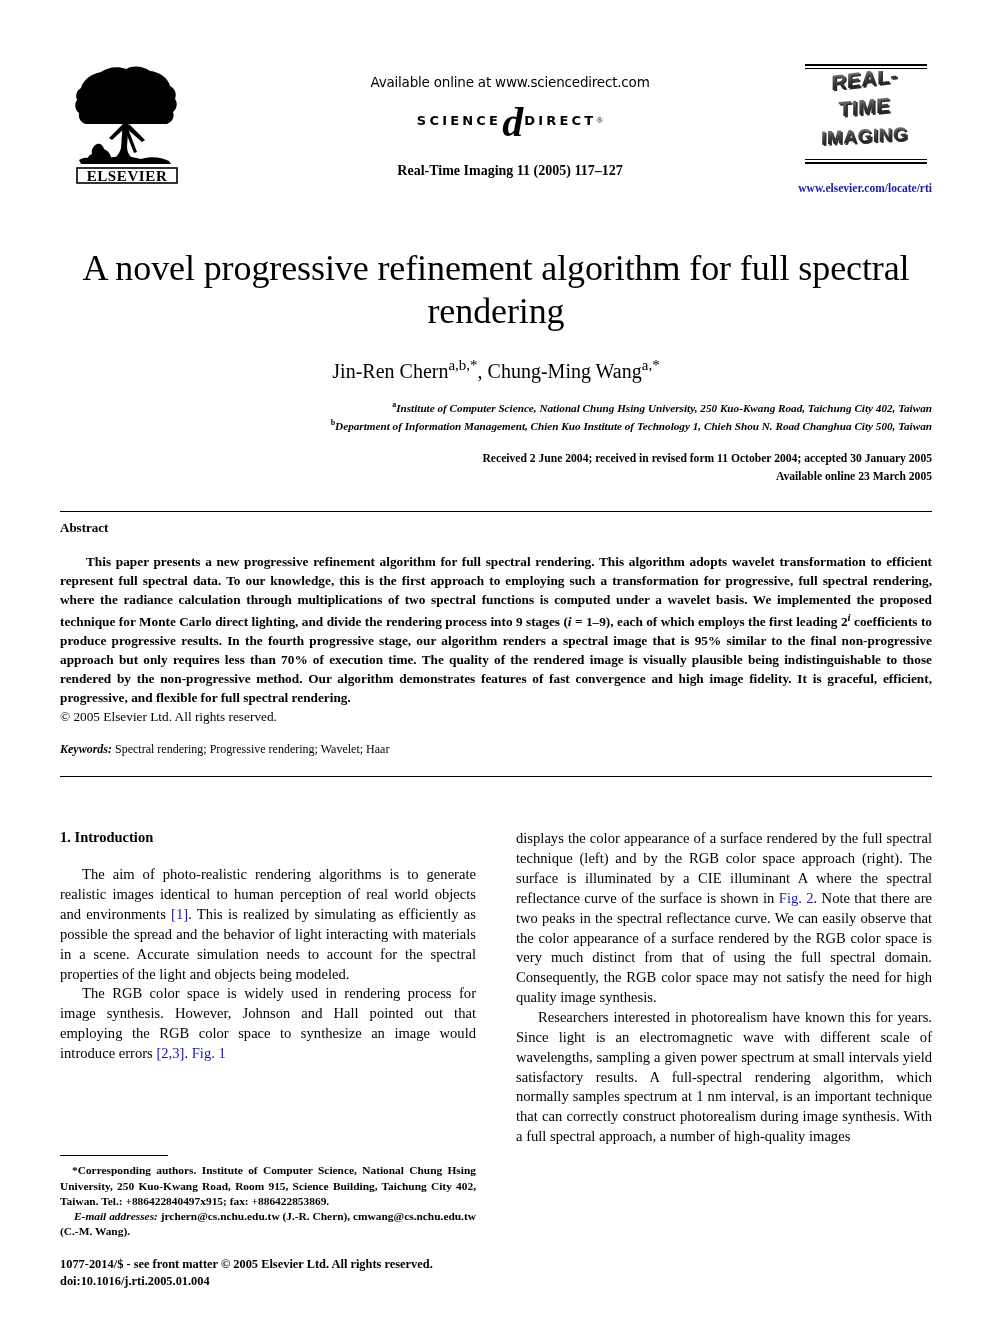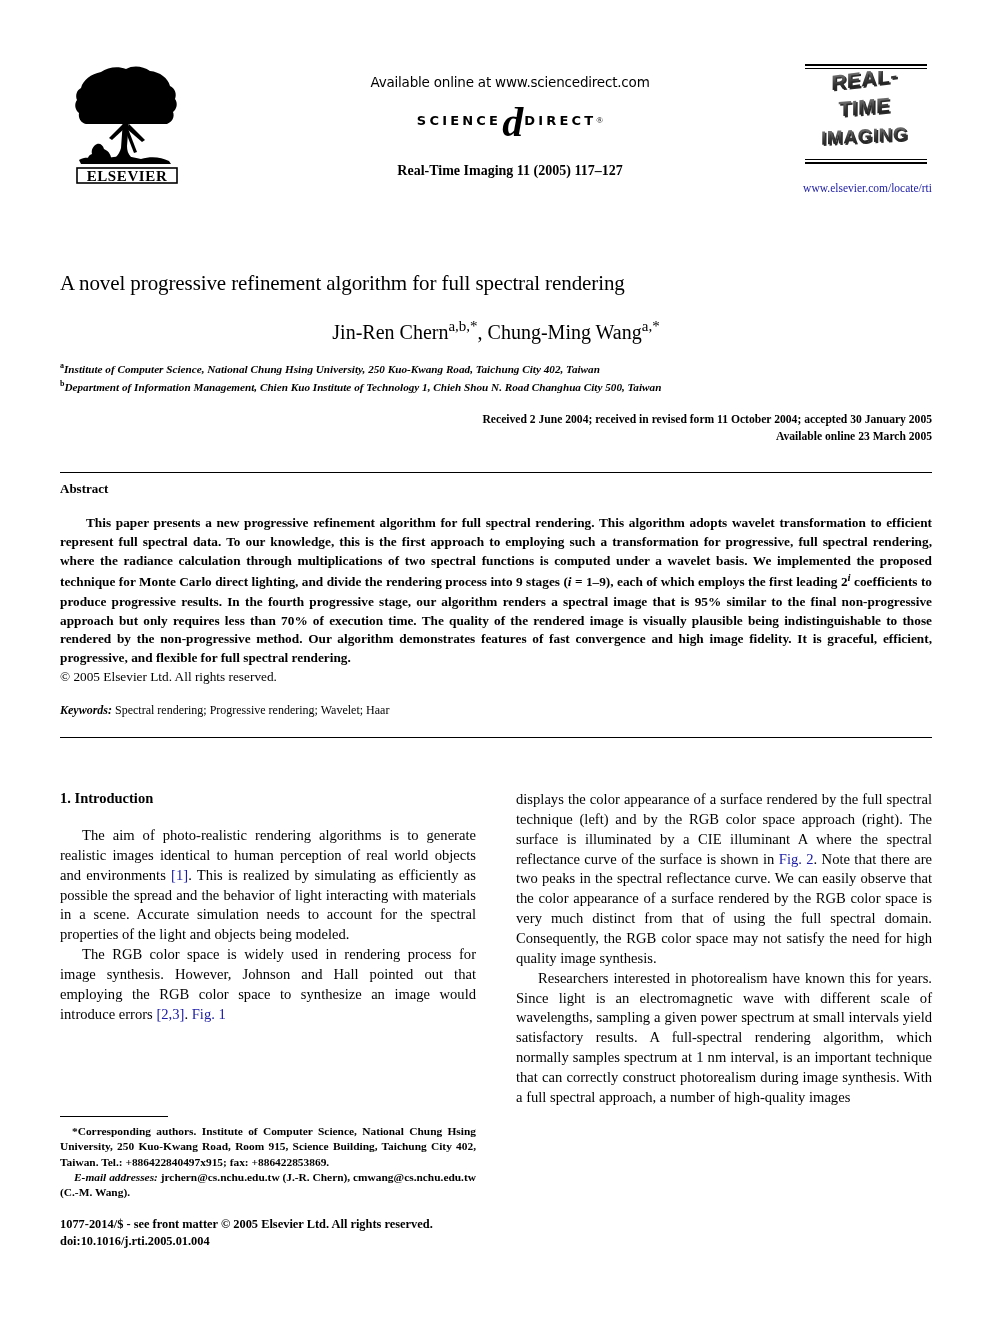--- a/index.html
+++ b/index.html
@@ -108,42 +108,42 @@
     display: block;
   }
   .rti-url {
     position: absolute;
     right: 0px;
     top: 122px;
     width: 175px;
     text-align: right;
     color: #1a1aa6;
     font-size: 11.5px;
-    font-weight: 400;
+    font-weight: 700;
     white-space: nowrap;
   }
 
   
   .title {
-    margin-top: 66px;
-    text-align: left;
-    font-size: 21px;
+    margin-top: 42px;
+    text-align: center;
+    font-size: 36px;
     font-weight: 400;
     letter-spacing: -0.1px;
     line-height: 1.2;
   }
   .authors {
     margin-top: 22px;
     text-align: center;
     font-size: 20px;
   }
   .authors sup { font-size: 15px; }
   .affil {
     margin-top: 16px;
-    text-align: left;
+    text-align: right;
     font-size: 11.2px;
     font-style: italic;
     font-weight: 700;
     line-height: 1.55;
   }
   .affil sup { font-size: 8px; font-style: normal; }
   .dates {
     margin-top: 15px;
     text-align: right;
     font-size: 11.6px;

